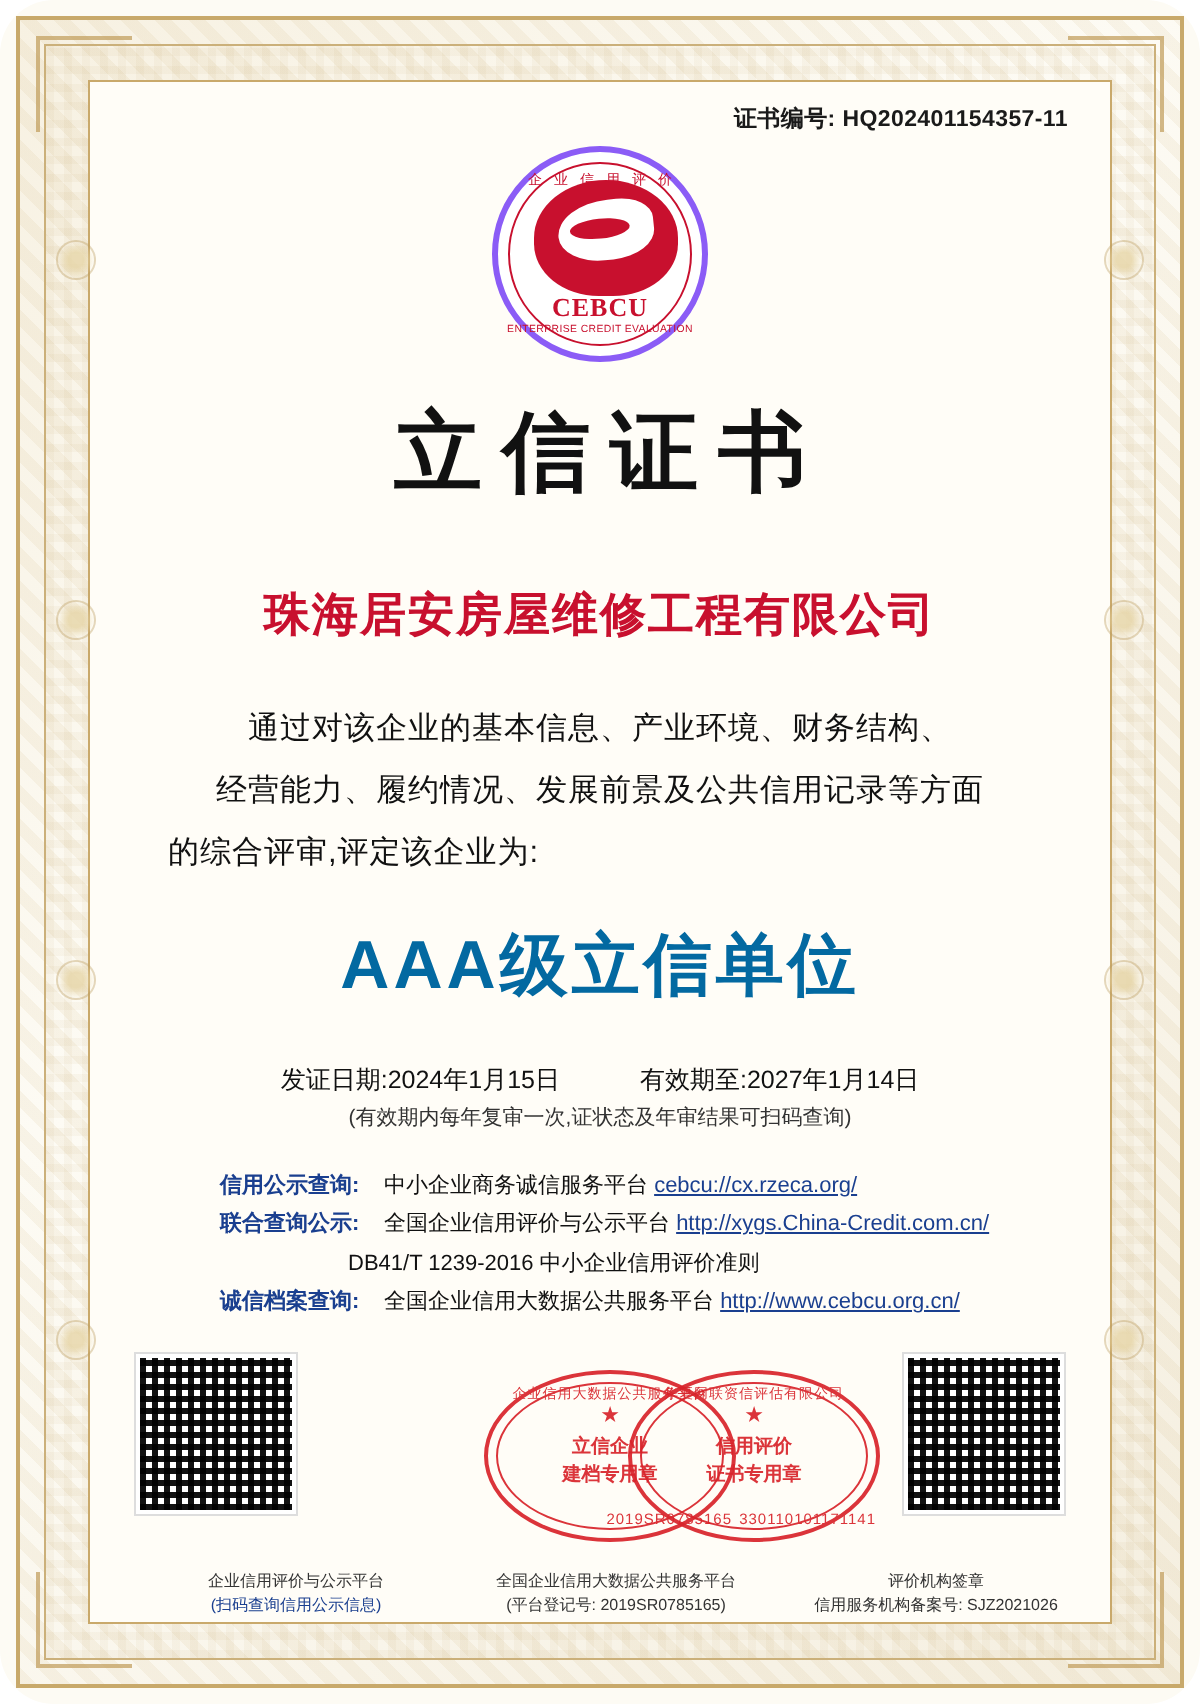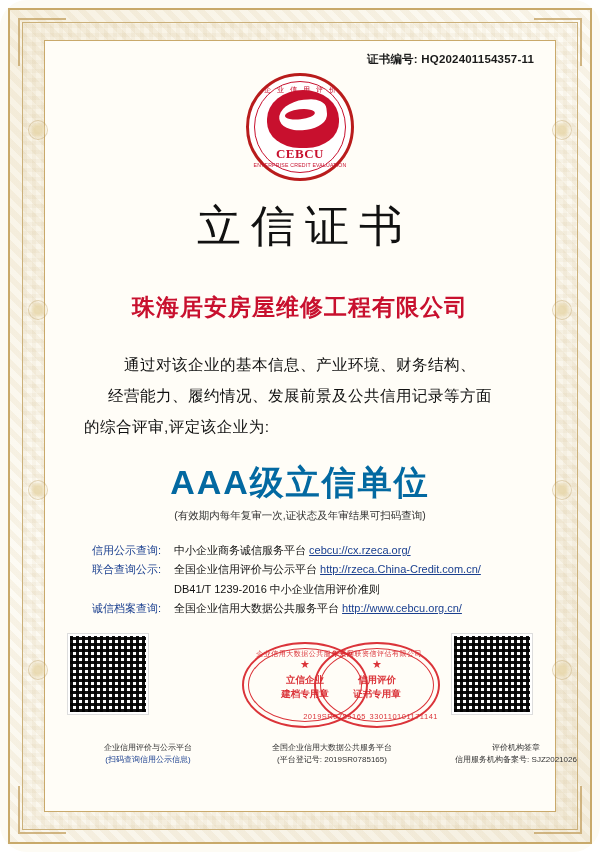--- a/index.html
+++ b/index.html
@@ -83,21 +83,21 @@
   .logo-wrap {
     display: flex;
     justify-content: center;
     margin-top: 6px;
   }
   .logo {
     position: relative;
     width: 108px;
     height: 108px;
     border-radius: 50%;
-    border: 3px solid #b91c1c;
+    border: 3px solid #8b5cf6;
     background: #fff;
     box-sizing: border-box;
   }
   .logo .ring2 {
     position: absolute;
     left: 5px; top: 5px; right: 5px; bottom: 5px;
     border-radius: 50%;
     border: 1px solid #c8102e;
   }
   .logo .inner-disc {
@@ -151,21 +151,21 @@
     font-size: 7px;
     color: #c8102e;
     letter-spacing: 6px;
     text-indent: 6px;
   }
 
   .title {
     text-align: center;
     font-family: "Liberation Serif", serif;
     font-size: 44px;
-    font-weight: normal;
+    font-weight: bold;
     color: #111;
     letter-spacing: 10px;
     text-indent: 10px;
     margin-top: 16px;
   }
 
   .company {
     text-align: center;
     font-size: 23px;
     font-weight: bold;
@@ -217,21 +217,22 @@
     line-height: 1.75;
   }
   .links .row {
     display: flex;
     align-items: baseline;
   }
   .links .k {
     color: #1a3f8f;
     width: 82px;
     flex: 0 0 82px;
-    font-weight: normal;
+    font-weight: bold;
+    margin-left: 18px;
   }
   .links .v { color: #111; }
   .links .v a, .links .url {
     color: #1a3f8f;
     text-decoration: underline;
   }
   .links .sub {
     padding-left: 82px;
   }
 
@@ -309,21 +310,20 @@
   .stamp.s2 { right: 104px; top: 10px; }
 
   .captions {
     display: flex;
     justify-content: space-between;
     padding: 0 12px;
     margin-top: 2px;
     font-size: 8px;
     color: #333;
     text-align: center;
-    gap: 24px;
   }
   .captions div { width: 160px; line-height: 1.5; }
   .captions .c2 { width: 180px; }
   .captions .blue { color: #1a3f8f; }
 </style>
 </head>
 <body>
 
 <div class="cert">
   <div class="border-outer"></div>
@@ -365,35 +365,43 @@
     <div class="company">珠海居安房屋维修工程有限公司</div>
 
     <div class="body-text">
       <div class="l1">通过对该企业的基本信息、产业环境、财务结构、</div>
       <div class="l2">经营能力、履约情况、发展前景及公共信用记录等方面</div>
       <div class="l3">的综合评审,评定该企业为:</div>
     </div>
 
     <div class="grade">AAA级立信单位</div>
 
+    <div class="dates">
+      <div>
+        <span>发证日期:</span><span>2024年1月15日</span>
+      </div>
+      <div>
+        <span>有效期至:</span><span>2027年1月14日</span>
+      </div>
+    </div>
     <div class="note">(有效期内每年复审一次,证状态及年审结果可扫码查询)</div>
 
     <div class="links">
       <div class="row">
         <span class="k">信用公示查询:</span>
         <span class="v">
           <span>中小企业商务诚信服务平台</span>
           <span class="url">cebcu://cx.rzeca.org/</span>
         </span>
       </div>
       <div class="row">
         <span class="k">联合查询公示:</span>
         <span class="v">
           <span>全国企业信用评价与公示平台</span>
-          <span class="url">http://rzeca.China-Credit.com.cn/</span>
+          <span class="url">http://xygs.China-Credit.com.cn/</span>
         </span>
       </div>
       <div class="sub">DB41/T 1239-2016 中小企业信用评价准则</div>
       <div class="row">
         <span class="k">诚信档案查询:</span>
         <span class="v">
           <span>全国企业信用大数据公共服务平台</span>
           <span class="url">http://www.cebcu.org.cn/</span>
         </span>
       </div>

